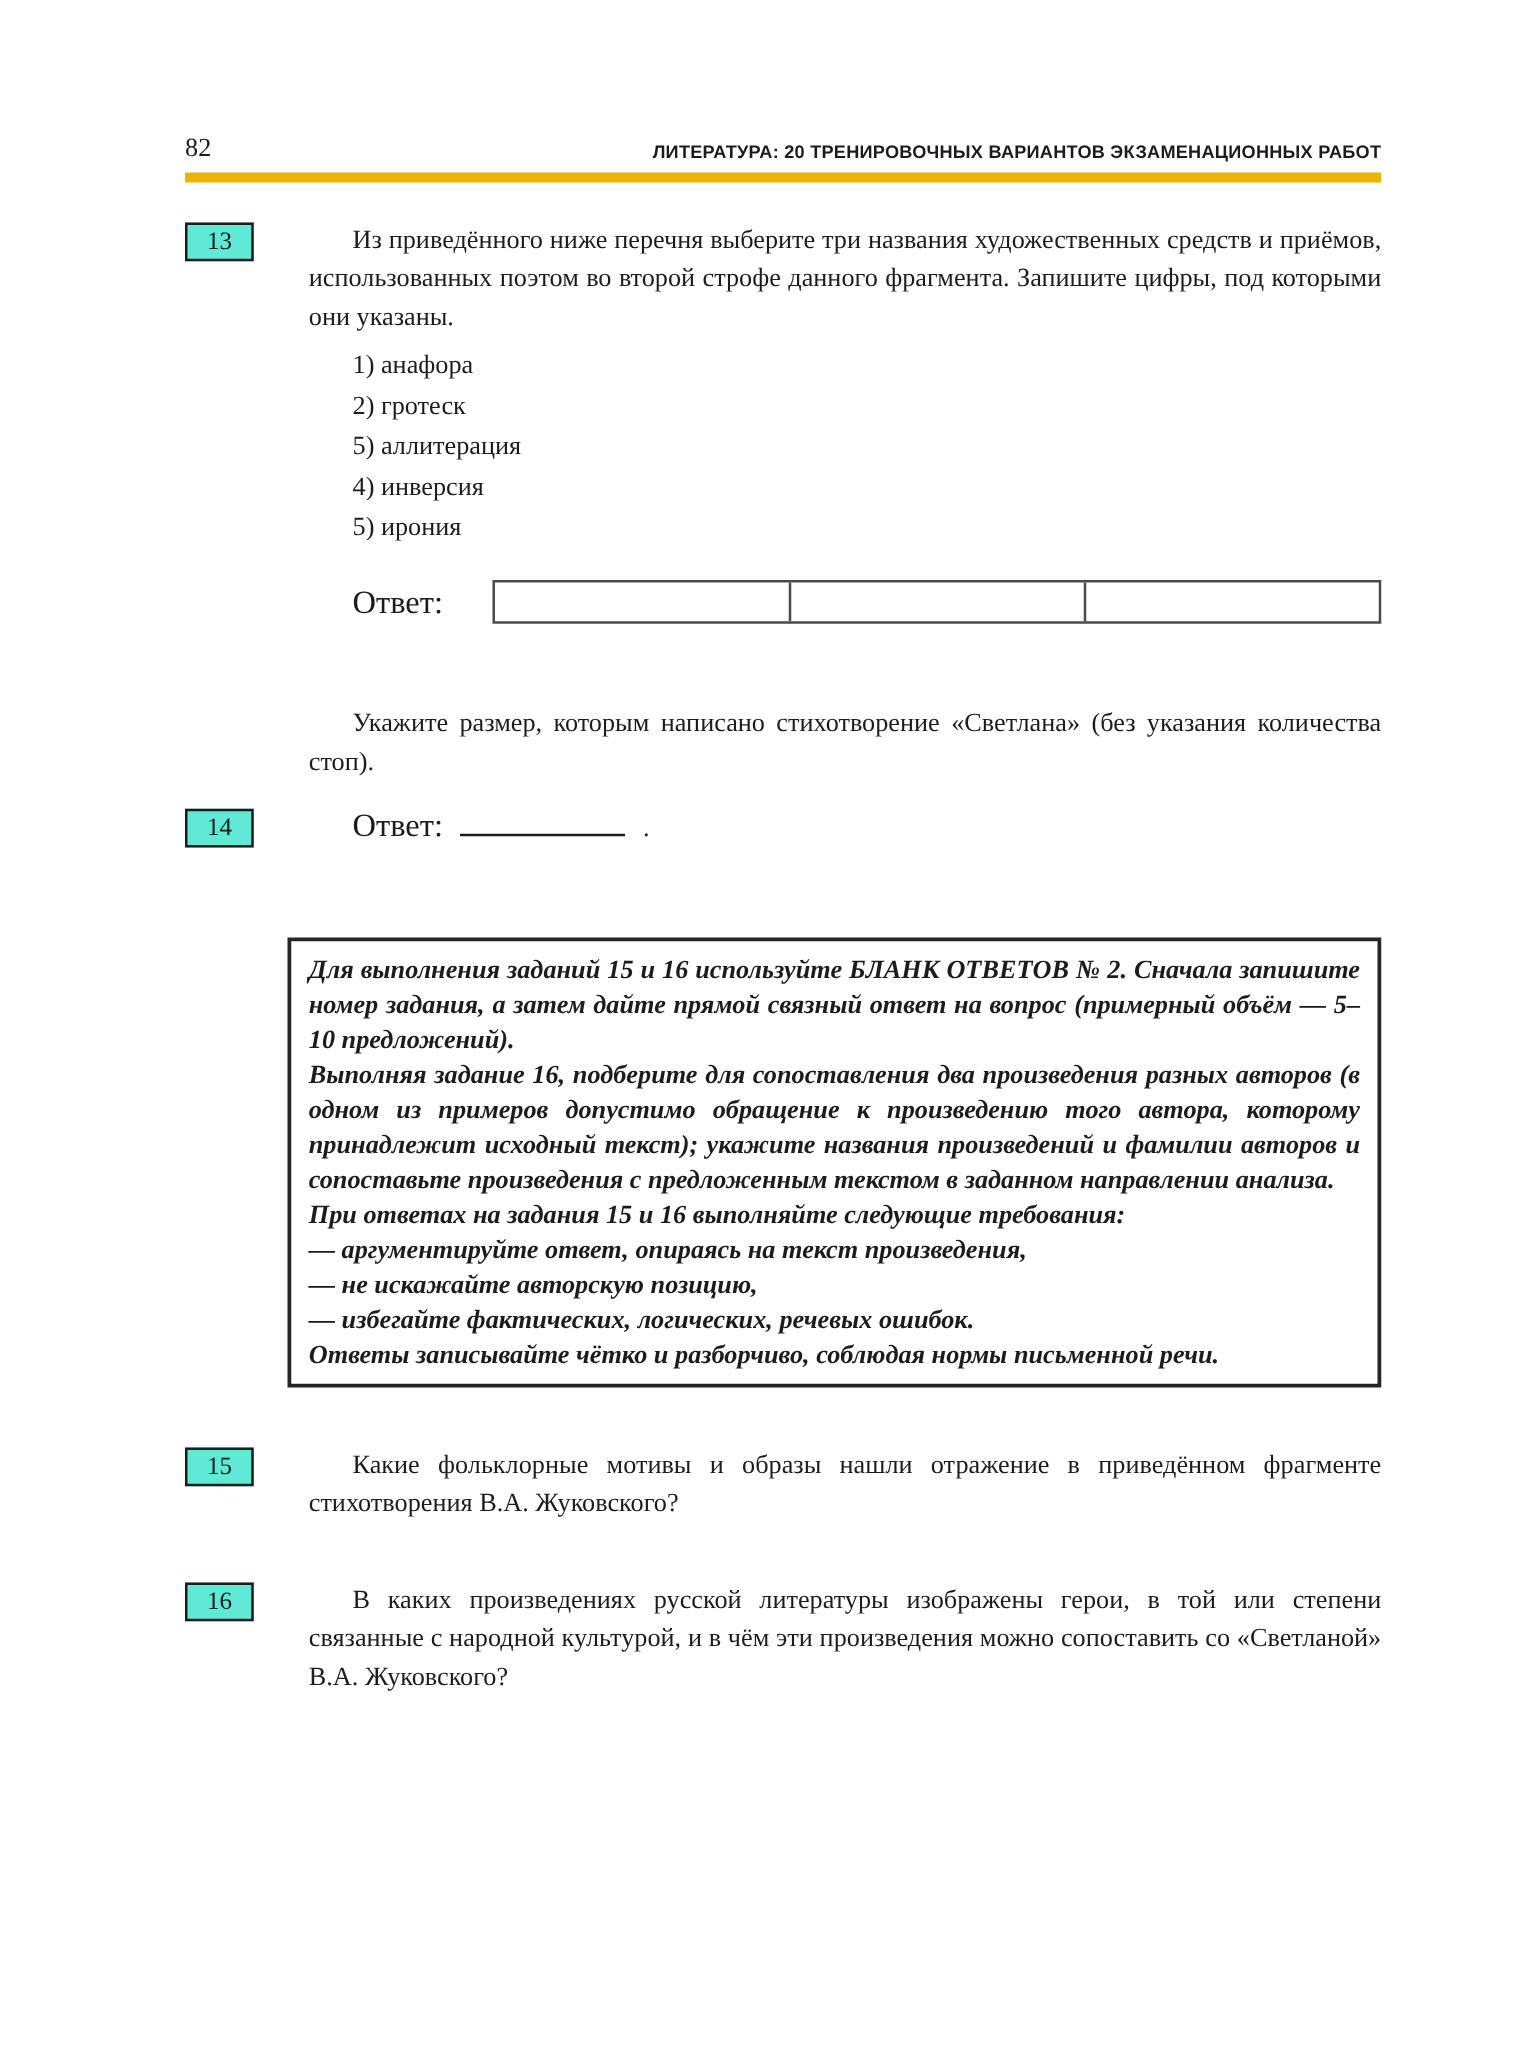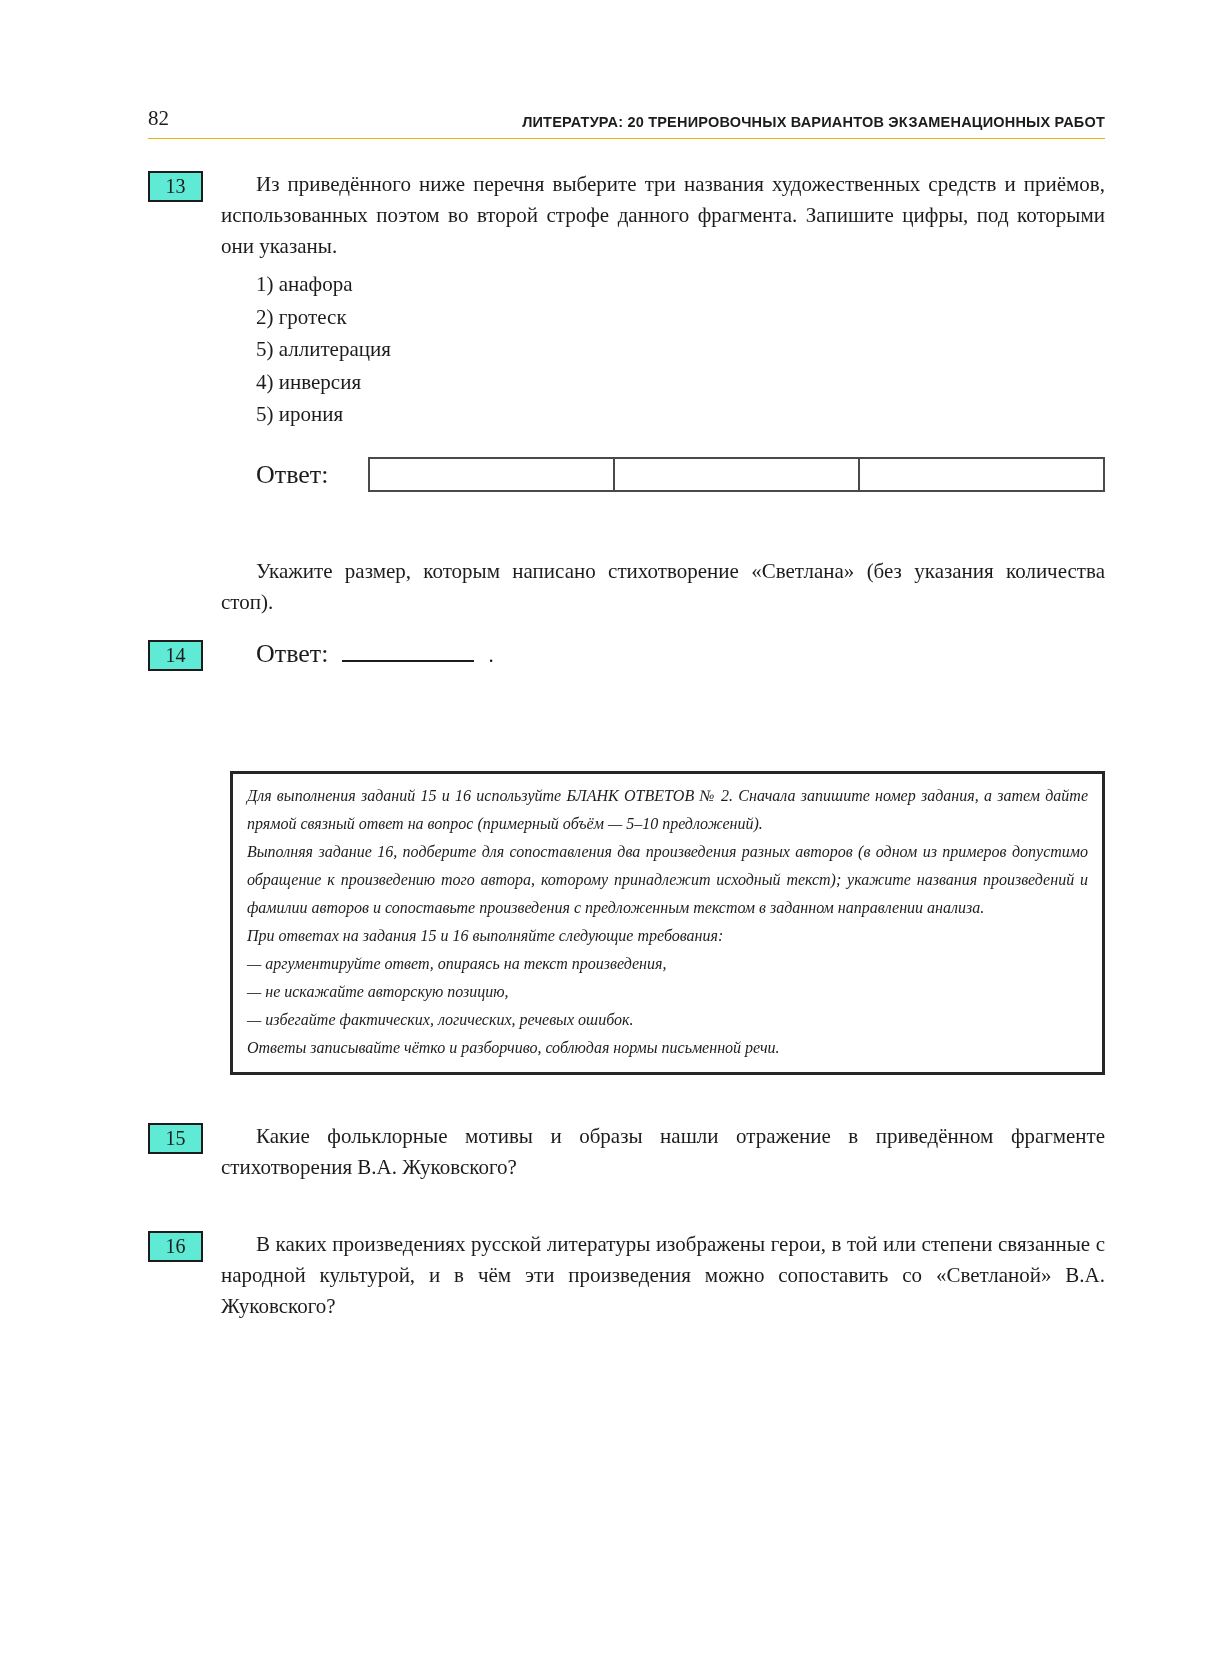--- a/index.html
+++ b/index.html
@@ -13,21 +13,21 @@
     position: relative;
     padding: 108px 117px 0 148px;
     overflow: hidden;
   }
 
   
   .header {
     display: flex;
     justify-content: space-between;
     align-items: flex-end;
-    border-bottom: 1px solid #eab308;
+    border-bottom: 8px solid #eab308;
     padding-bottom: 9px;
   }
   .page-num { font-size: 21px; line-height: 1; }
   .header-title {
     font-family: "Liberation Sans", sans-serif;
     font-size: 14.5px;
     font-weight: bold;
     letter-spacing: 0.2px;
     line-height: 1;
   }
@@ -41,21 +41,21 @@
     border: 2px solid #1c1c1c;
     display: flex;
     align-items: center;
     justify-content: center;
     font-size: 20px;
     margin-top: 2px;
     background: #5eead4;
   }
   .task-body {
     flex: 1;
-    margin-left: 18px;
+    margin-left: 44px;
     font-size: 21px;
     line-height: 31px;
     text-align: justify;
   }
   .indent { text-indent: 35px; }
 
   .options { margin-left: 35px; margin-top: 6px; }
   .options .opt { line-height: 32.5px; text-align: left; }
 
   
@@ -90,26 +90,26 @@
     width: 132px;
     border-bottom: 2px solid #1c1c1c;
     height: 18px;
     margin-left: 14px;
   }
   .answer-suffix { margin-left: 14px; }
 
   
   .instr-box {
     margin-left: 82px;
-    margin-top: 100px;
+    margin-top: 72px;
     border: 3px solid #262626;
     padding: 8px 14px 10px 14px;
-    font-size: 16px;
+    font-size: 21px;
     line-height: 28px;
-    font-weight: normal;
+    font-weight: bold;
     font-style: italic;
     text-align: justify;
   }
   .instr-box p { margin: 0; }
 
   .mt-task14 { margin-top: 64px; align-items: flex-end; }
   .mt-task15 { margin-top: 46px; }
   .mt-task16 { margin-top: 46px; }
   .mt-task13 { margin-top: 30px; }
 </style>

